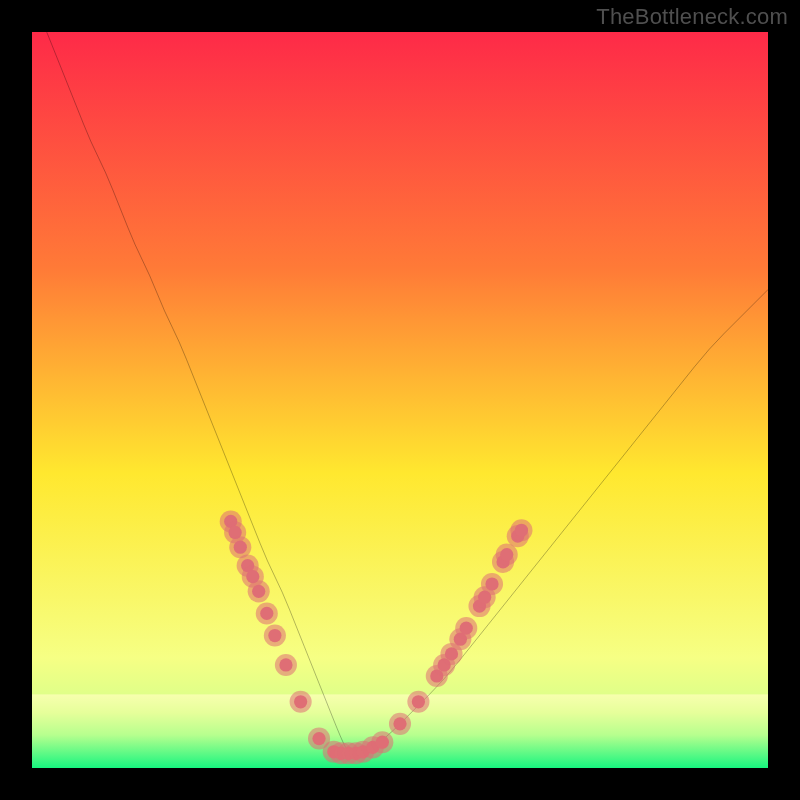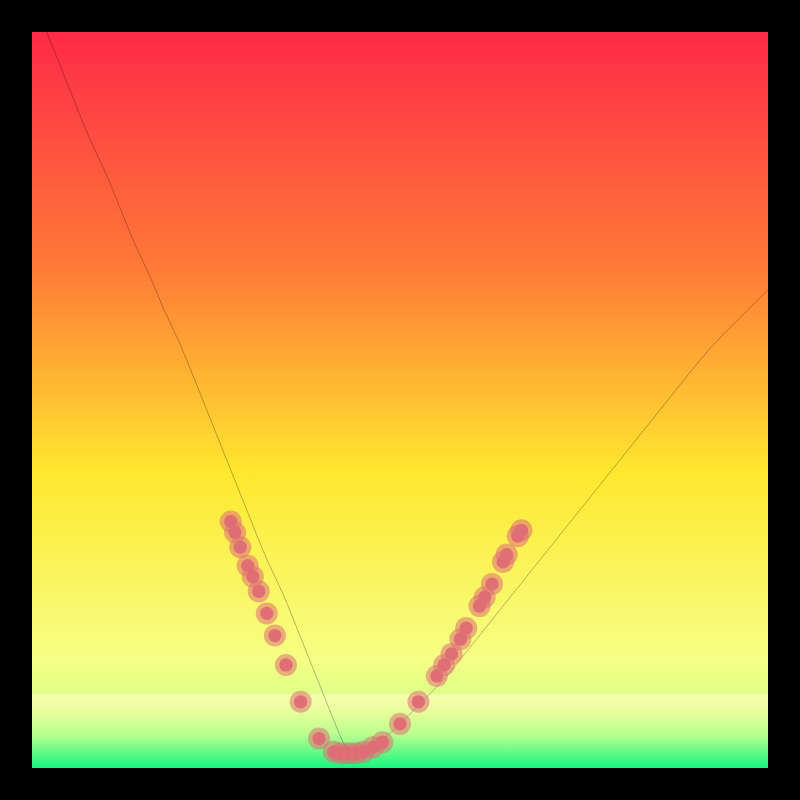--- a/index.html
+++ b/index.html
@@ -37,20 +37,21 @@
     z-index: 1;
   }
   .plot svg {
     display: block;
   }
 </style>
 </head>
 <body>
 
 <div class="frame">
+  <div class="watermark">TheBottleneck.com</div>
 
   <div class="plot">
     <svg id="plot-svg" viewBox="0 0 100 100" preserveAspectRatio="none" width="736" height="736">
       <defs>
         <linearGradient id="bg-grad" x1="0" y1="0" x2="0" y2="1">
           <stop id="g0" offset="0%" stop-color="#fe2a48"></stop>
           <stop id="g1" offset="32%" stop-color="#ff7a37"></stop>
           <stop id="g2" offset="60%" stop-color="#ffe82f"></stop>
           <stop id="g3" offset="85%" stop-color="#f6ff84"></stop>
           <stop id="g4" offset="92%" stop-color="#d7ff8a"></stop>

